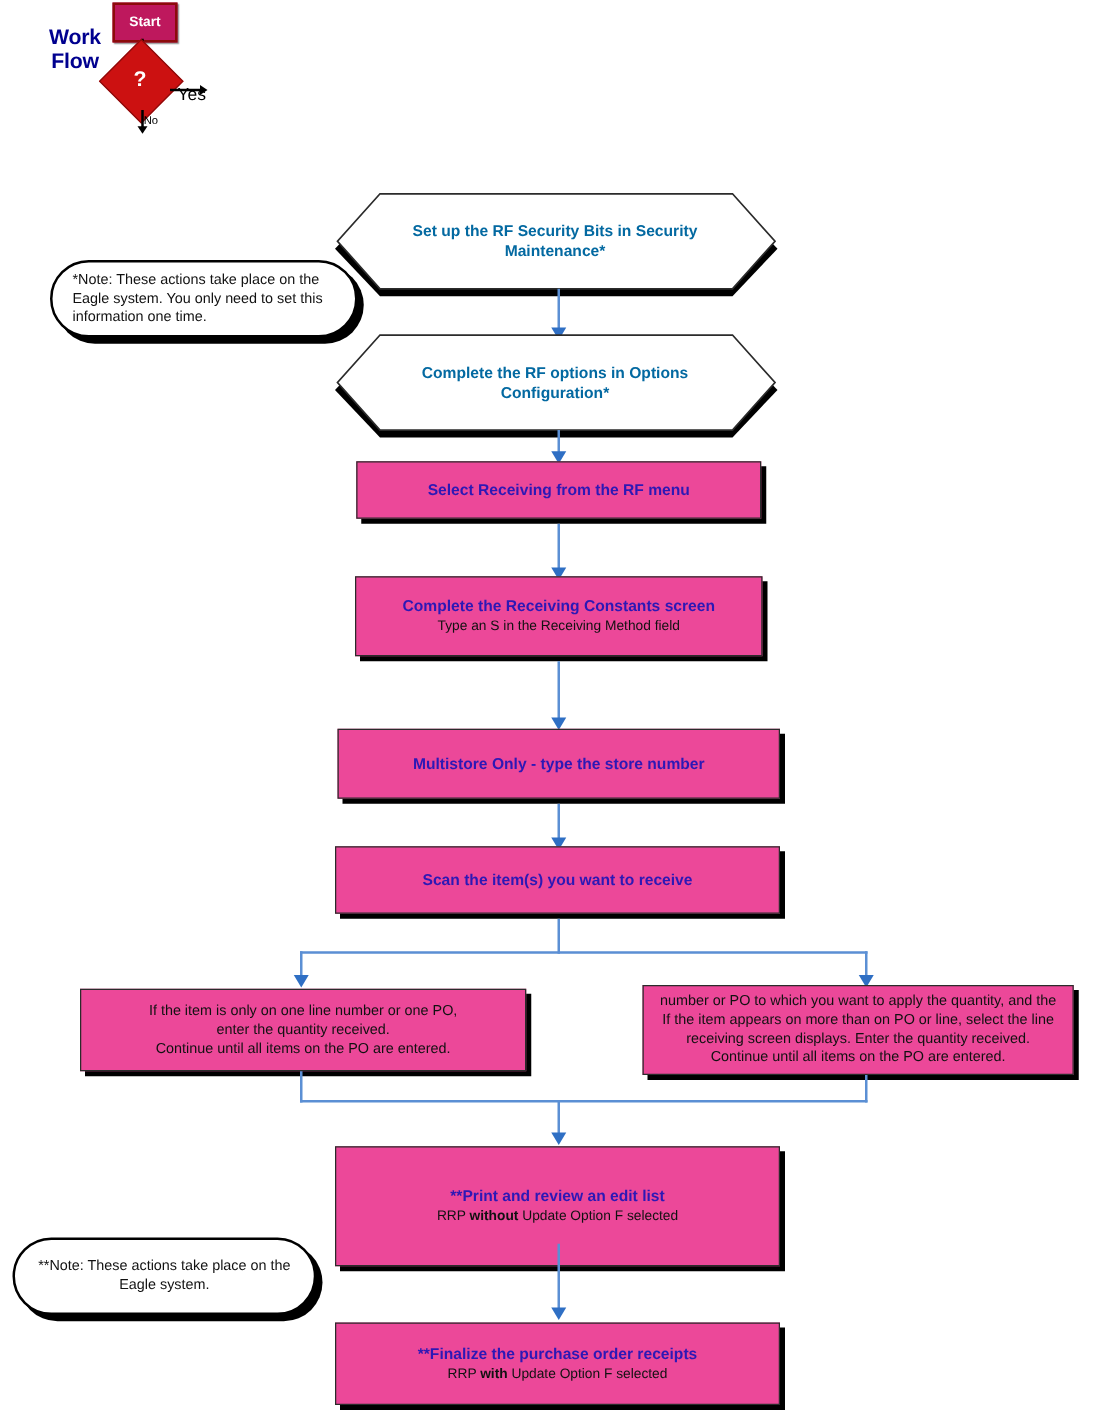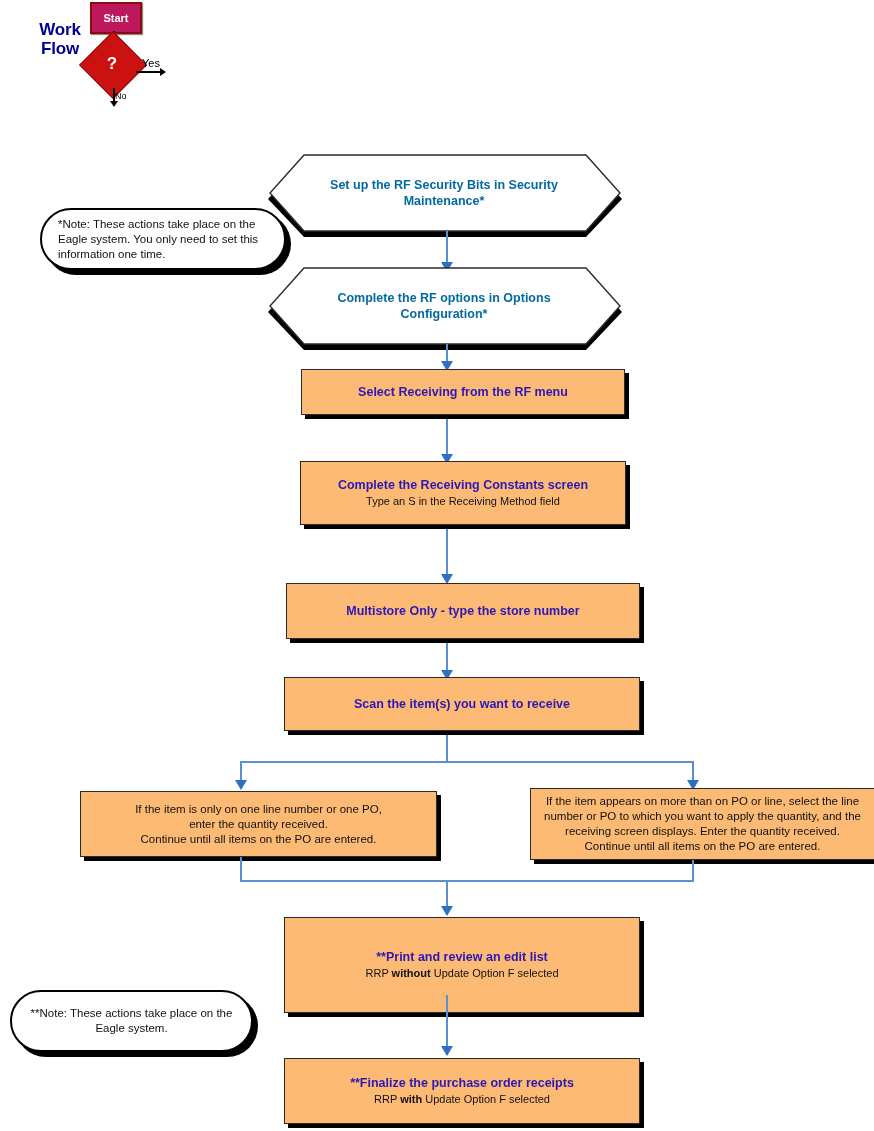--- a/index.html
+++ b/index.html
@@ -73,22 +73,22 @@
     display: flex;
     align-items: center;
     justify-content: center;
     color: #ffffff;
     font-weight: bold;
     font-size: 17px;
   }
   .legend-yes {
     position: absolute;
     left: 142px;
-    top: 57px;
-    font-size: 11px;
+    top: 67px;
+    font-size: 14px;
     color: #000000;
   }
   .legend-no {
     position: absolute;
     left: 115px;
     top: 91px;
     font-size: 9px;
     color: #000000;
   }
 
@@ -104,30 +104,29 @@
     color: #ffffff;
     font-size: 25px;
     display: flex;
     align-items: center;
     justify-content: center;
     box-shadow: 4px 4px 0 #000000;
   }
 
   
   .proc {
-    background: #fdba74;
+    background: #ec4899;
     border: 1px solid #2b2b2b;
     box-shadow: 4px 4px 0 #000000;
     display: flex;
     flex-direction: column;
     align-items: center;
     justify-content: center;
     text-align: center;
     padding: 4px 10px;
-    margin-left: 16px;
   }
   .proc .ttl {
     color: #2d18b5;
     font-weight: bold;
     font-size: 12.5px;
     line-height: 15px;
   }
   .proc .sub {
     color: #111111;
     font-size: 11px;
@@ -299,22 +298,22 @@
   <div class="conn v" style="left:692px; top:761px; height:24px;"></div>
   <div class="arrow-down" style="left:687px; top:780px;"></div>
 
   <div class="node proc" style="left:64px; top:791px; width:357px; height:66px;">
     <div class="plain">If the item is only on one line number or one PO,</div>
     <div class="plain">enter the quantity received.</div>
     <div class="plain">Continue until all items on the PO are entered.</div>
   </div>
 
   <div class="node proc" style="left:514px; top:788px; width:345px; height:72px;">
+    <div class="plain">number or PO to which you want to apply the quantity, and the</div>
     <div class="plain">If the item appears on more than on PO or line, select the line</div>
-    <div class="plain">number or PO to which you want to apply the quantity, and the</div>
     <div class="plain">receiving screen displays. Enter the quantity received.</div>
     <div class="plain">Continue until all items on the PO are entered.</div>
   </div>
 
   <div class="conn v" style="left:240px; top:857px; height:25px;"></div>
   <div class="conn v" style="left:692px; top:860px; height:22px;"></div>
   <div class="conn h" style="left:240px; top:880px; width:454px;"></div>
   <div class="conn v" style="left:446px; top:880px; height:30px;"></div>
   <div class="arrow-down" style="left:441px; top:906px;"></div>
 

